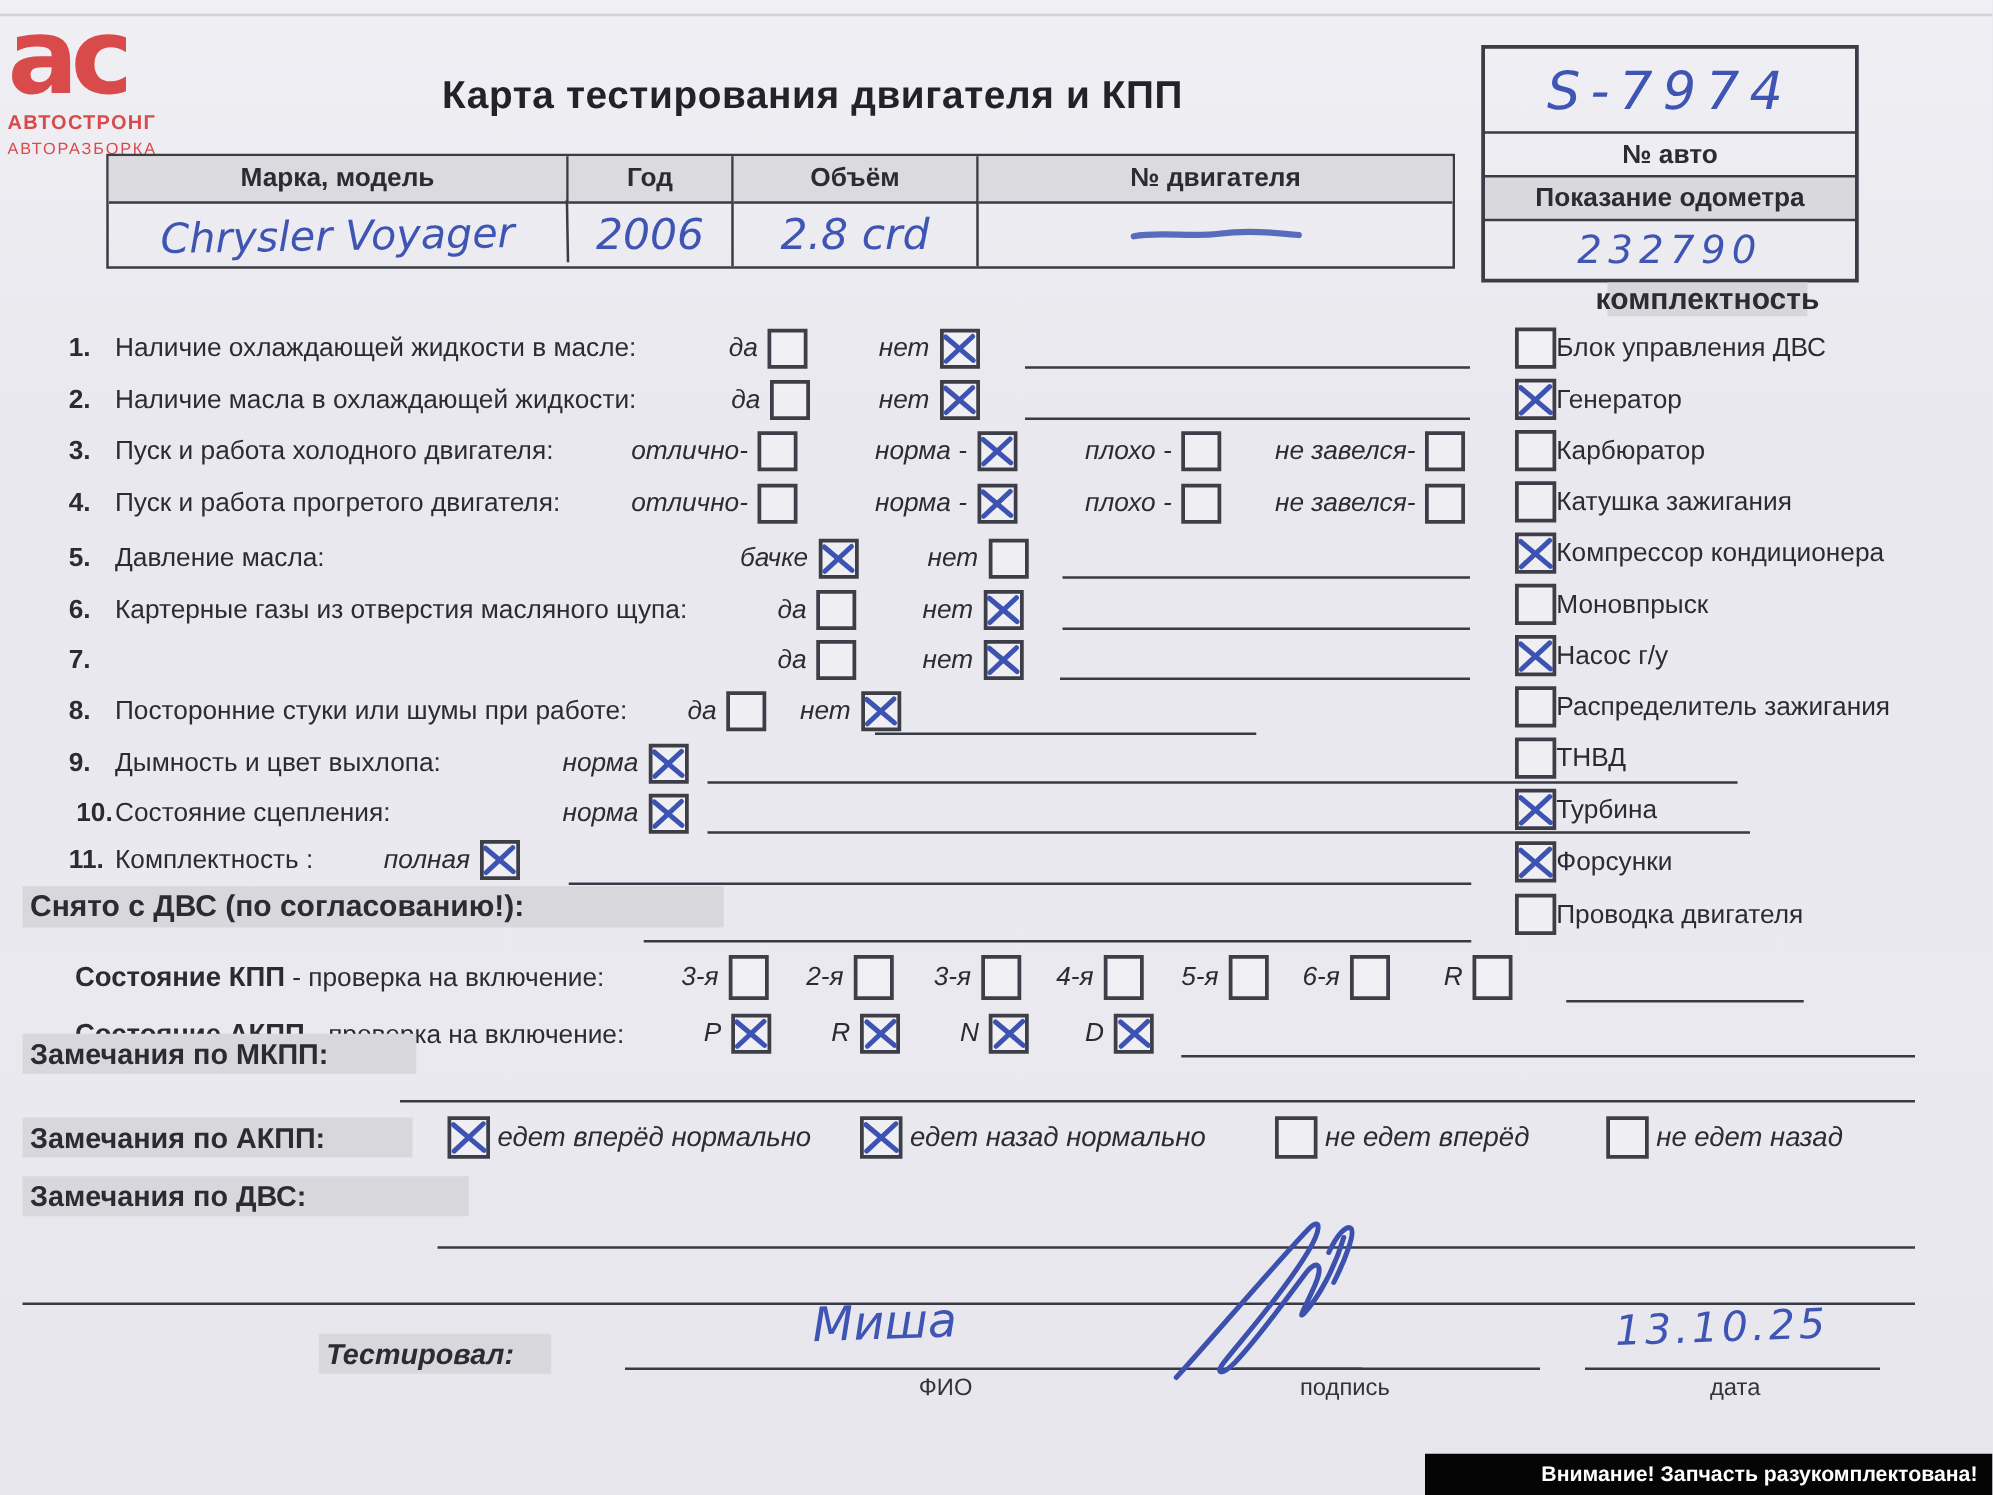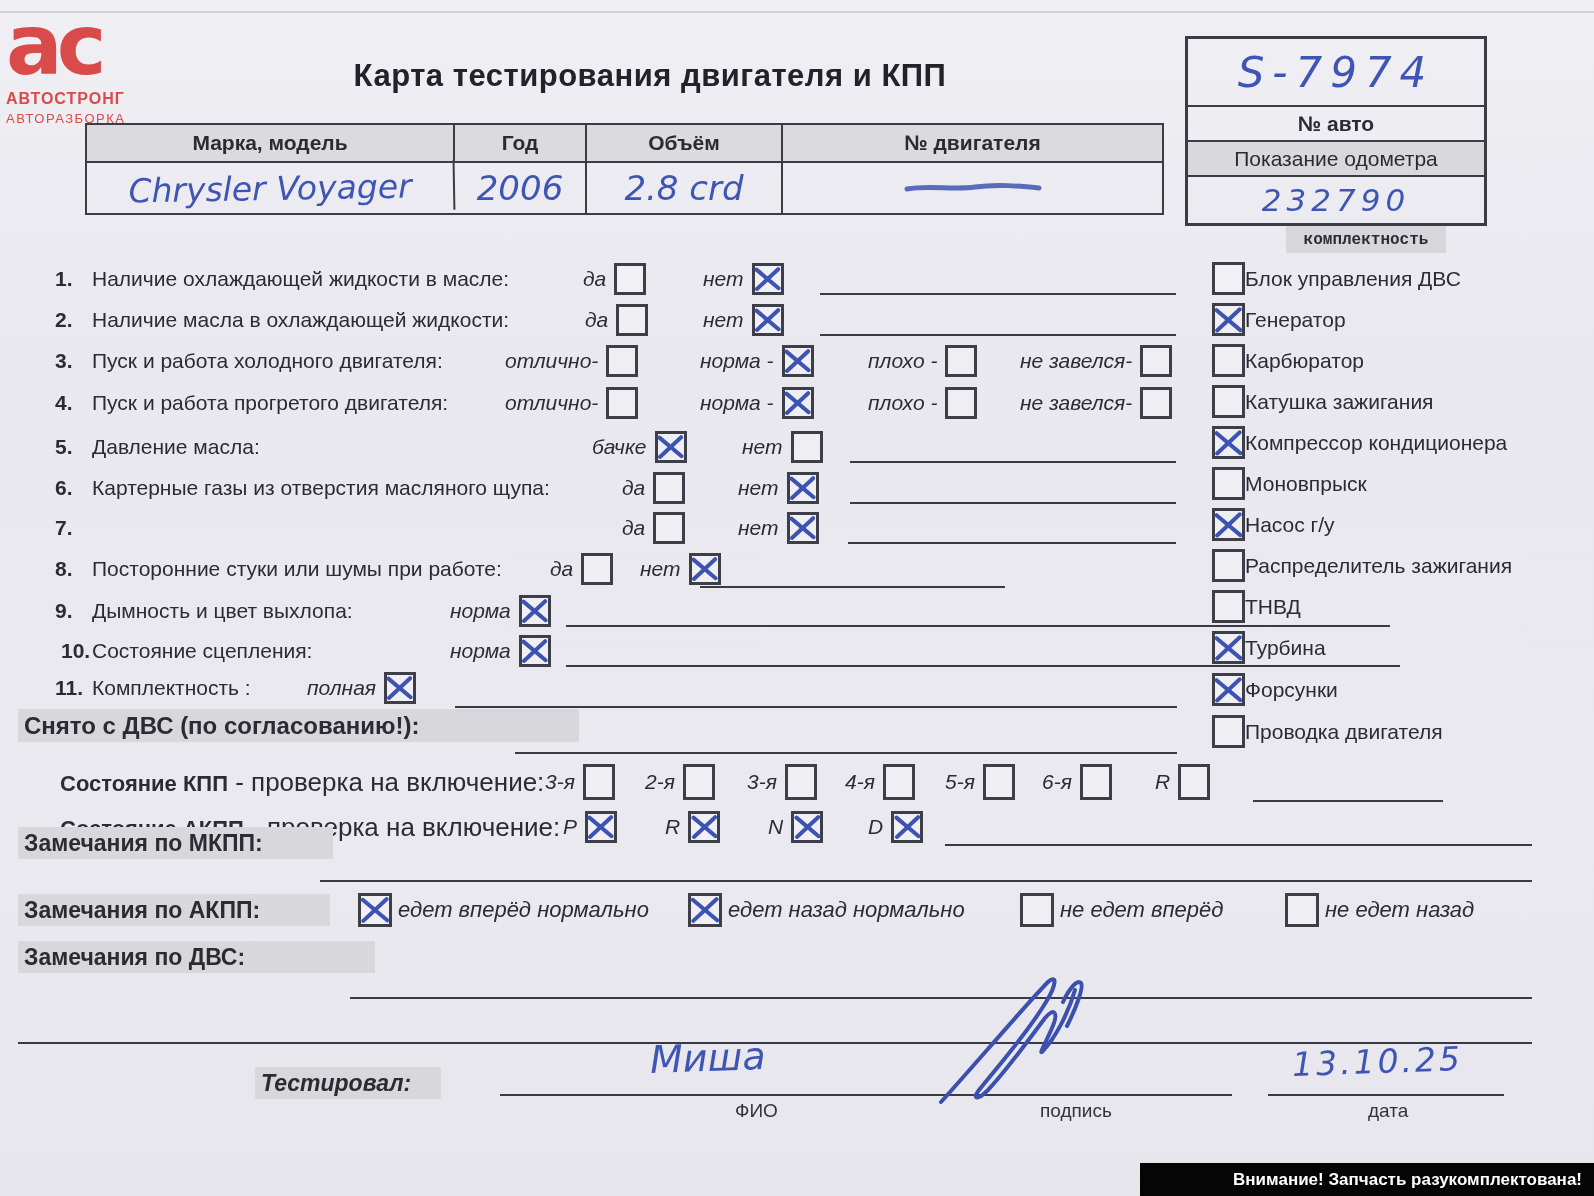--- a/index.html
+++ b/index.html
@@ -32,45 +32,45 @@
   .logo-l2{font-size:13px;letter-spacing:1.5px;margin-top:3px;}
   .title{position:absolute;left:300px;top:58px;width:700px;margin:0;text-align:center;
     font-size:31px;font-weight:bold;letter-spacing:.5px;color:#222228;}
   
   .idbox{position:absolute;left:1185px;top:36px;width:296px;border:3px solid #3c3c46;background:transparent;}
   .idbox .row1{height:66px;display:flex;align-items:center;justify-content:center;
     font-size:42px;letter-spacing:8px;}
   .idbox .row2{height:33px;border-top:2.5px solid #3c3c46;display:flex;align-items:center;
     justify-content:center;font-weight:bold;font-size:21px;}
   .idbox .row3{height:33px;border-top:2.5px solid #3c3c46;background:#d9d8dd;display:flex;
-    align-items:center;justify-content:center;font-weight:normal;font-size:21px;}
+    align-items:center;justify-content:center;font-weight:bold;font-size:21px;}
   .idbox .row4{height:46px;border-top:2.5px solid #3c3c46;display:flex;align-items:center;
     justify-content:center;font-size:31px;letter-spacing:5px;}
   
   .htable{position:absolute;left:85px;top:123px;display:grid;
     grid-template-columns:368px 132px 196px 379px;grid-template-rows:38px 50px;
     border:2.5px solid #3c3c46;}
   .htable .hc{border-right:2px solid #3c3c46;border-bottom:2px solid #3c3c46;background:#dbdadf;
     display:flex;align-items:center;justify-content:center;font-weight:bold;font-size:21px;}
   .htable .hc:nth-child(4){border-right:none;}
   .htable .vc{border-right:2px solid #3c3c46;display:flex;align-items:center;justify-content:center;}
   .htable .vc:last-child{border-right:none;}
   .kompl-hdr{position:absolute;left:1286px;top:226px;width:160px;height:27px;background:#d7d6db;
-    display:flex;align-items:center;justify-content:center;font-weight:bold;font-size:16px;font-family:Liberation Mono, monospace;}
+    display:flex;align-items:center;justify-content:center;font-weight:bold;font-size:24px;}
   
   .trow{position:absolute;left:0;width:1200px;height:36px;font-size:21px;line-height:34px;}
   .tnum{position:absolute;font-weight:bold;}
   .tlabel{position:absolute;white-space:nowrap;}
   .opt{position:absolute;display:flex;align-items:center;gap:8px;font-style:italic;white-space:nowrap;height:34px;}
   
   .kitem{position:absolute;left:1212px;display:flex;align-items:center;font-size:21px;white-space:nowrap;}
   .gray-lbl{background:#d8d7dc;padding:3px 12px 3px 6px;font-weight:bold;font-size:23px;white-space:nowrap;}
   .sect{position:absolute;white-space:nowrap;}
   .blbl{font-weight:bold;font-size:22px;}
-  .rlbl{font-size:26px;}
+  .rlbl{font-size:21px;}
   .warnbar{position:absolute;left:1140px;top:1163px;width:454px;height:33px;background:#050505;
     color:#fff;font-weight:bold;font-size:17px;display:flex;align-items:center;justify-content:flex-end;
     padding-right:12px;box-sizing:border-box;}
   .caption{position:absolute;font-size:19px;color:#33333b;}
   svg{display:block;}
 </style>
 </head>
 <body>
 
 <div class="page">

